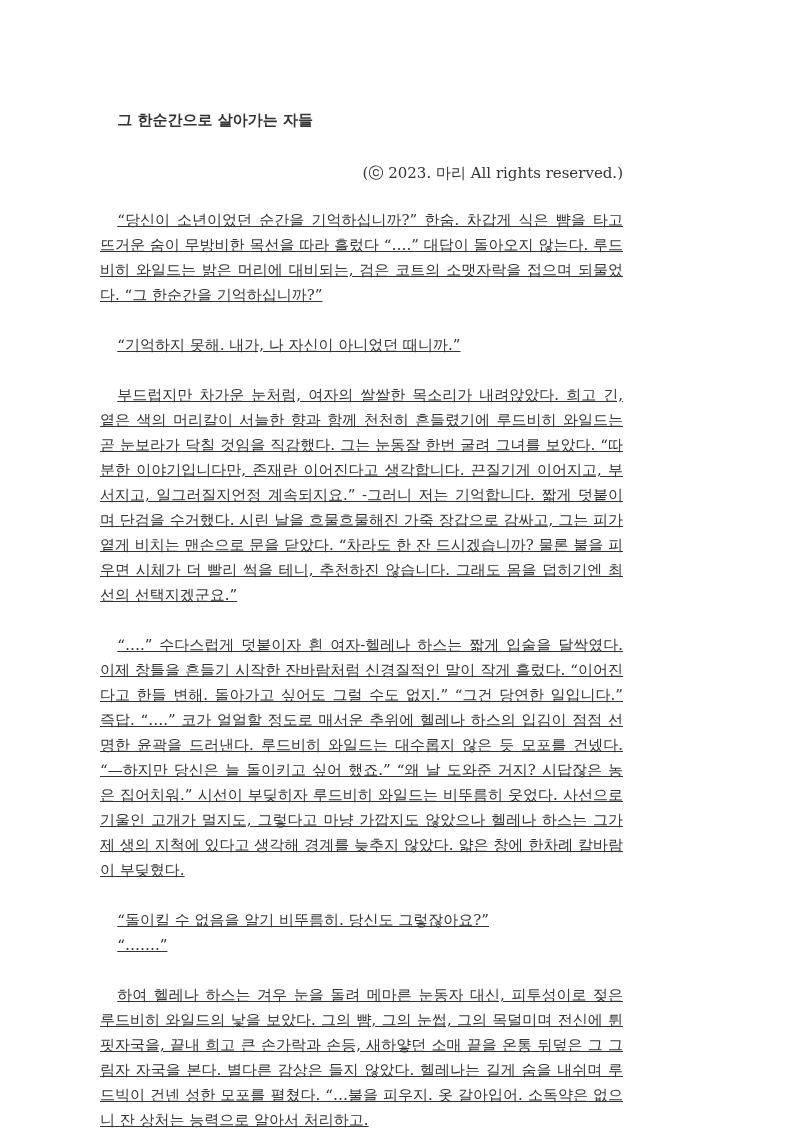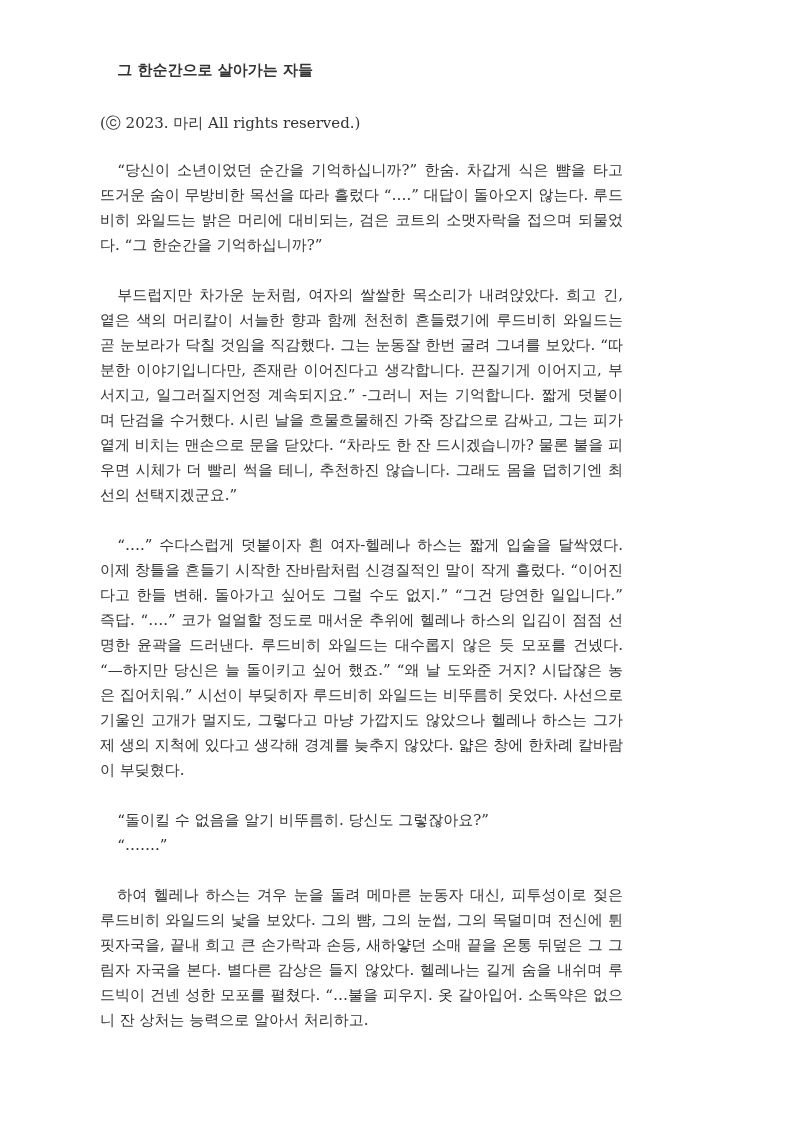--- a/index.html
+++ b/index.html
@@ -11,52 +11,54 @@
     position: relative;
     box-sizing: border-box;
     width: 723px;
     height: 1132px;
     margin: 0;
     background: #ffffff;
     color: #333333;
     font-family: "DejaVu Serif", "Liberation Serif", serif;
     font-size: 15px;
     line-height: 25px;
-    padding: 58px 100px 0 100px;
+    padding: 108px 100px 0 100px;
     overflow: hidden;
   }
   .doc-title {
     font-size: 15px;
     font-weight: bold;
     margin: 0 0 28px 0;
     text-indent: 1.15em;
   }
   .copyright {
-    text-align: left;
+    text-align: right;
     margin: 0 0 0 0;
   }
   .para {
     margin: 22px 0 0 0;
     text-align: justify;
     text-indent: 1.15em;
+    text-decoration: underline;
   }
   .para + .para {
     margin-top: 25px;
   }
   .para.tight {
     margin-top: 0;
   }
 </style>
 </head>
 <body>
 
 <div class="page">
   <h1 class="doc-title">그 한순간으로 살아가는 자들</h1>
 
   <div class="copyright">(ⓒ 2023. 마리 All rights reserved.)</div>
 
   <p class="para">“당신이 소년이었던 순간을 기억하십니까?” 한숨. 차갑게 식은 뺨을 타고 뜨거운 숨이 무방비한 목선을 따라 흘렀다 “….” 대답이 돌아오지 않는다. 루드비히 와일드는 밝은 머리에 대비되는, 검은 코트의 소맷자락을 접으며 되물었다. “그 한순간을 기억하십니까?”</p>
+  <p class="para">“기억하지 못해. 내가, 나 자신이 아니었던 때니까.”</p>
   <p class="para">부드럽지만 차가운 눈처럼, 여자의 쌀쌀한 목소리가 내려앉았다. 희고 긴, 옅은 색의 머리칼이 서늘한 향과 함께 천천히 흔들렸기에 루드비히 와일드는 곧 눈보라가 닥칠 것임을 직감했다. 그는 눈동잘 한번 굴려 그녀를 보았다. “따분한 이야기입니다만, 존재란 이어진다고 생각합니다. 끈질기게 이어지고, 부서지고, 일그러질지언정 계속되지요.” -그러니 저는 기억합니다. 짧게 덧붙이며 단검을 수거했다. 시린 날을 흐물흐물해진 가죽 장갑으로 감싸고, 그는 피가 옅게 비치는 맨손으로 문을 닫았다. “차라도 한 잔 드시겠습니까? 물론 불을 피우면 시체가 더 빨리 썩을 테니, 추천하진 않습니다. 그래도 몸을 덥히기엔 최선의 선택지겠군요.”</p>
   <p class="para">“….” 수다스럽게 덧붙이자 흰 여자-헬레나 하스는 짧게 입술을 달싹였다. 이제 창틀을 흔들기 시작한 잔바람처럼 신경질적인 말이 작게 흘렀다. “이어진다고 한들 변해. 돌아가고 싶어도 그럴 수도 없지.” “그건 당연한 일입니다.” 즉답. “….” 코가 얼얼할 정도로 매서운 추위에 헬레나 하스의 입김이 점점 선명한 윤곽을 드러낸다. 루드비히 와일드는 대수롭지 않은 듯 모포를 건넸다. “—하지만 당신은 늘 돌이키고 싶어 했죠.” “왜 날 도와준 거지? 시답잖은 농은 집어치워.” 시선이 부딪히자 루드비히 와일드는 비뚜름히 웃었다. 사선으로 기울인 고개가 멀지도, 그렇다고 마냥 가깝지도 않았으나 헬레나 하스는 그가 제 생의 지척에 있다고 생각해 경계를 늦추지 않았다. 얇은 창에 한차례 칼바람이 부딪혔다.</p>
   <p class="para">“돌이킬 수 없음을 알기 비뚜름히. 당신도 그렇잖아요?”</p>
   <p class="para tight">“…….”</p>
   <p class="para">하여 헬레나 하스는 겨우 눈을 돌려 메마른 눈동자 대신, 피투성이로 젖은 루드비히 와일드의 낯을 보았다. 그의 뺨, 그의 눈썹, 그의 목덜미며 전신에 튄 핏자국을, 끝내 희고 큰 손가락과 손등, 새하얗던 소매 끝을 온통 뒤덮은 그 그림자 자국을 본다. 별다른 감상은 들지 않았다. 헬레나는 길게 숨을 내쉬며 루드빅이 건넨 성한 모포를 펼쳤다. “…불을 피우지. 옷 갈아입어. 소독약은 없으니 잔 상처는 능력으로 알아서 처리하고.</p>
 </div>
 
 </body></html>

